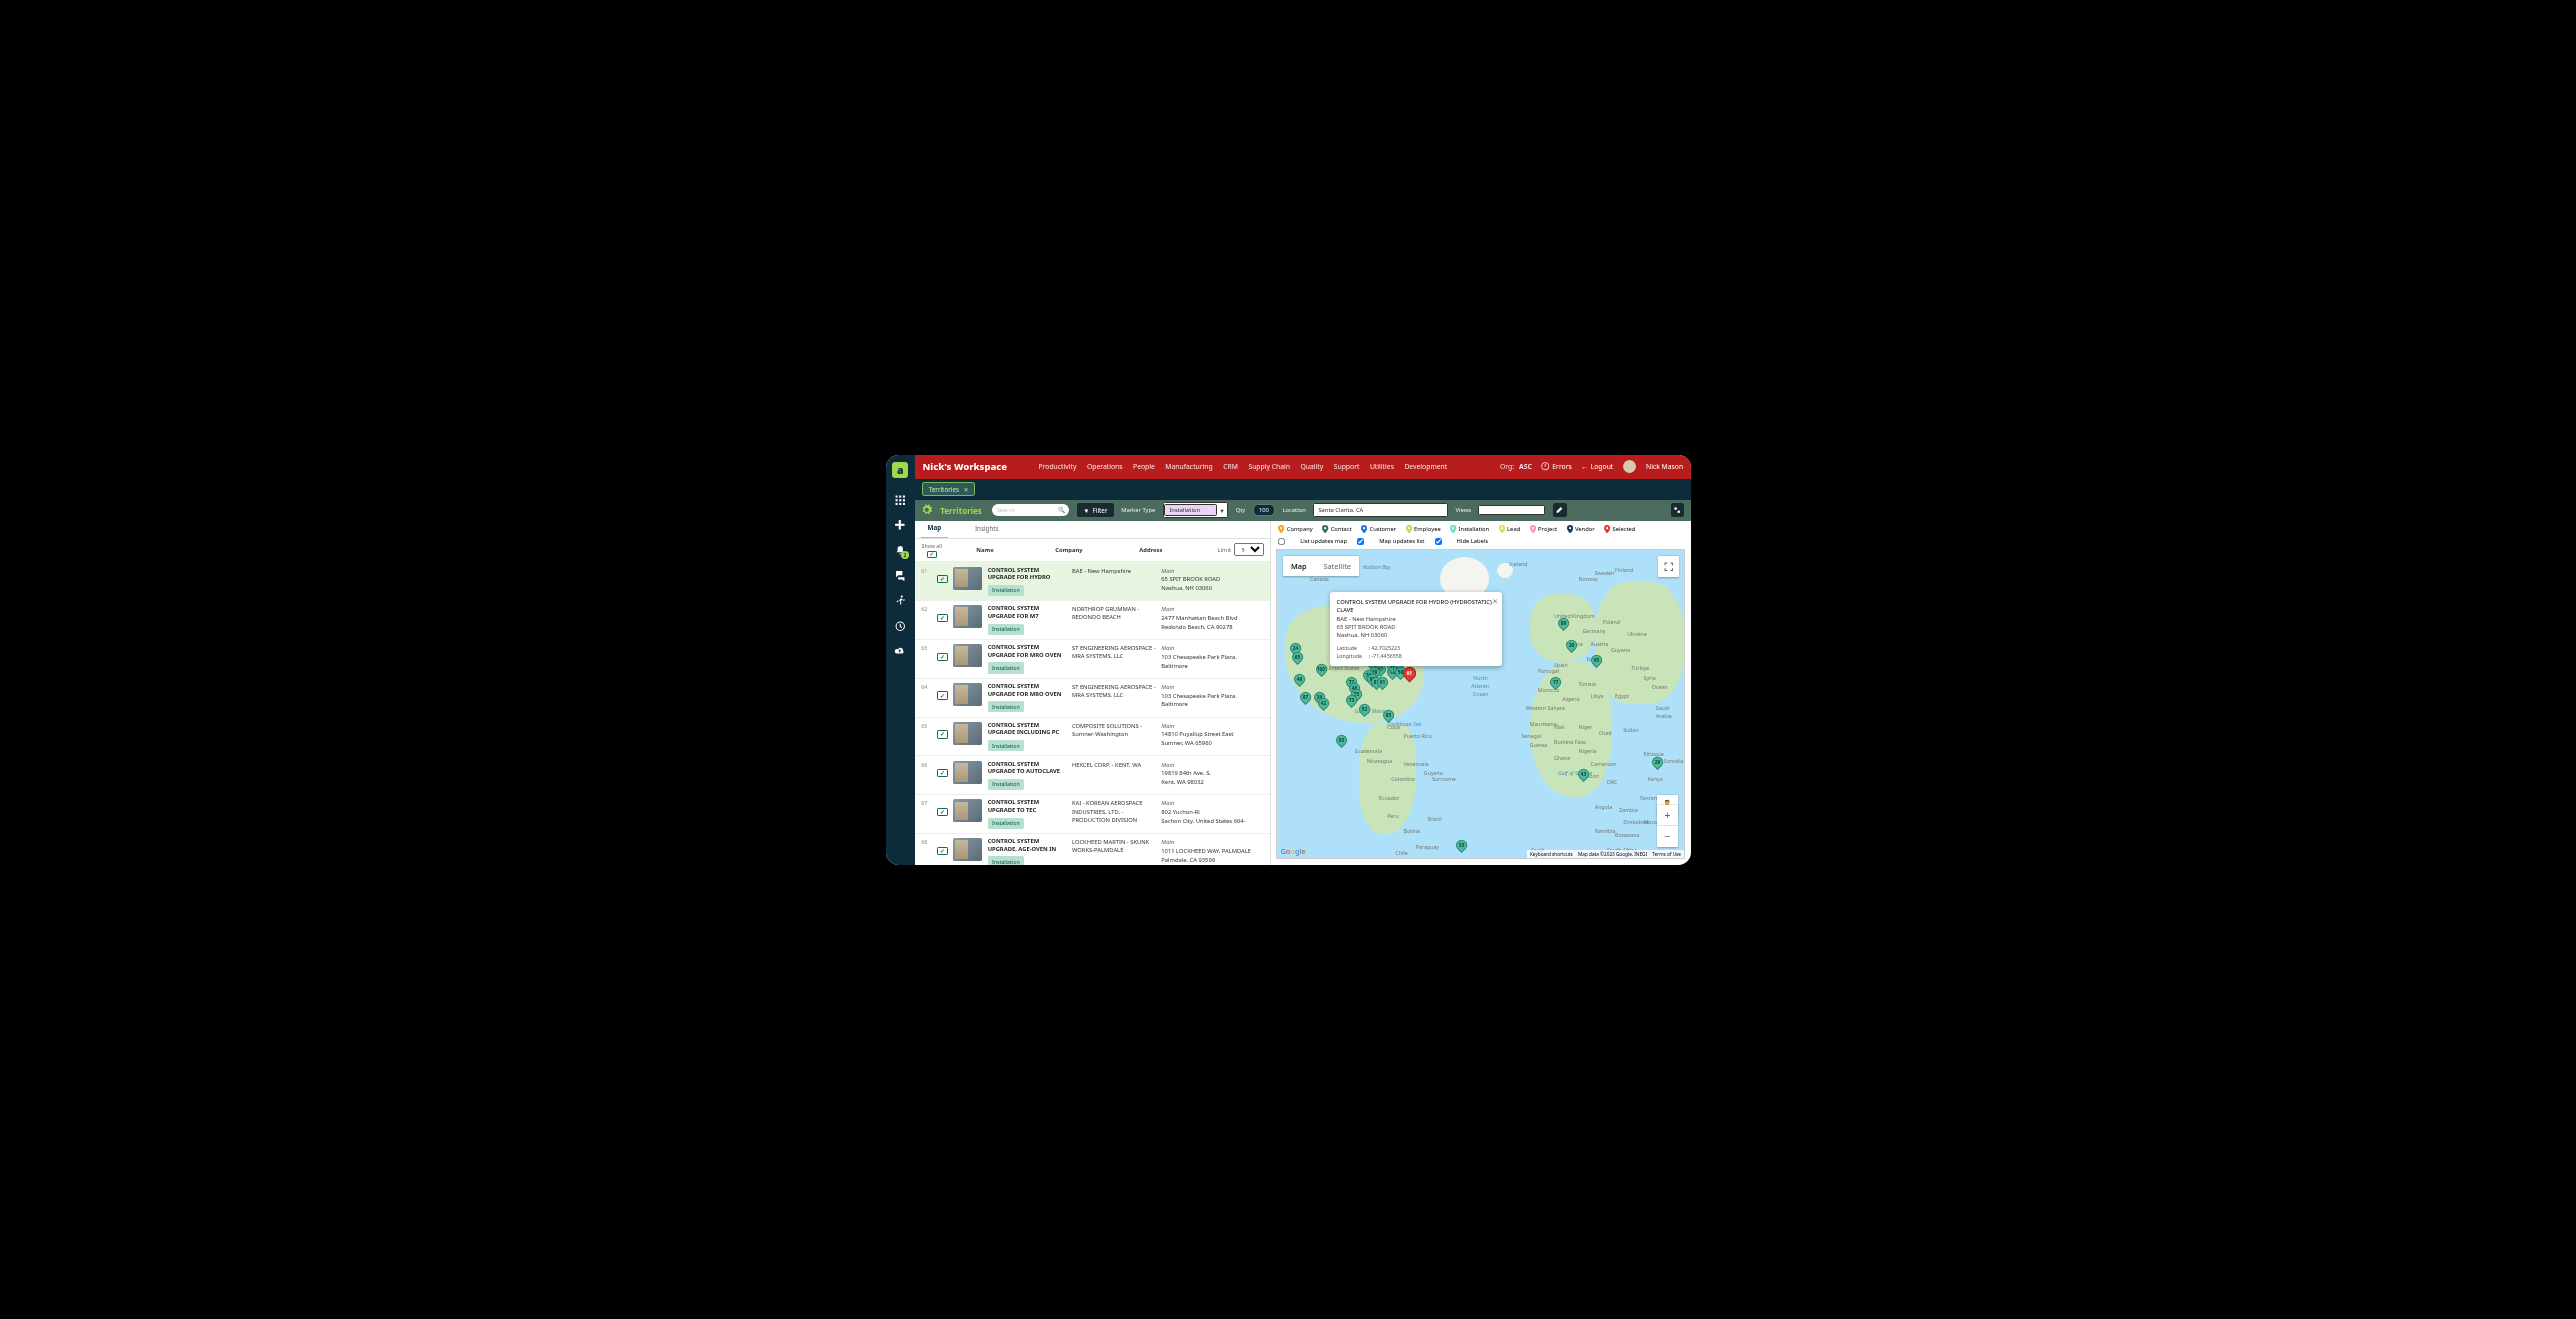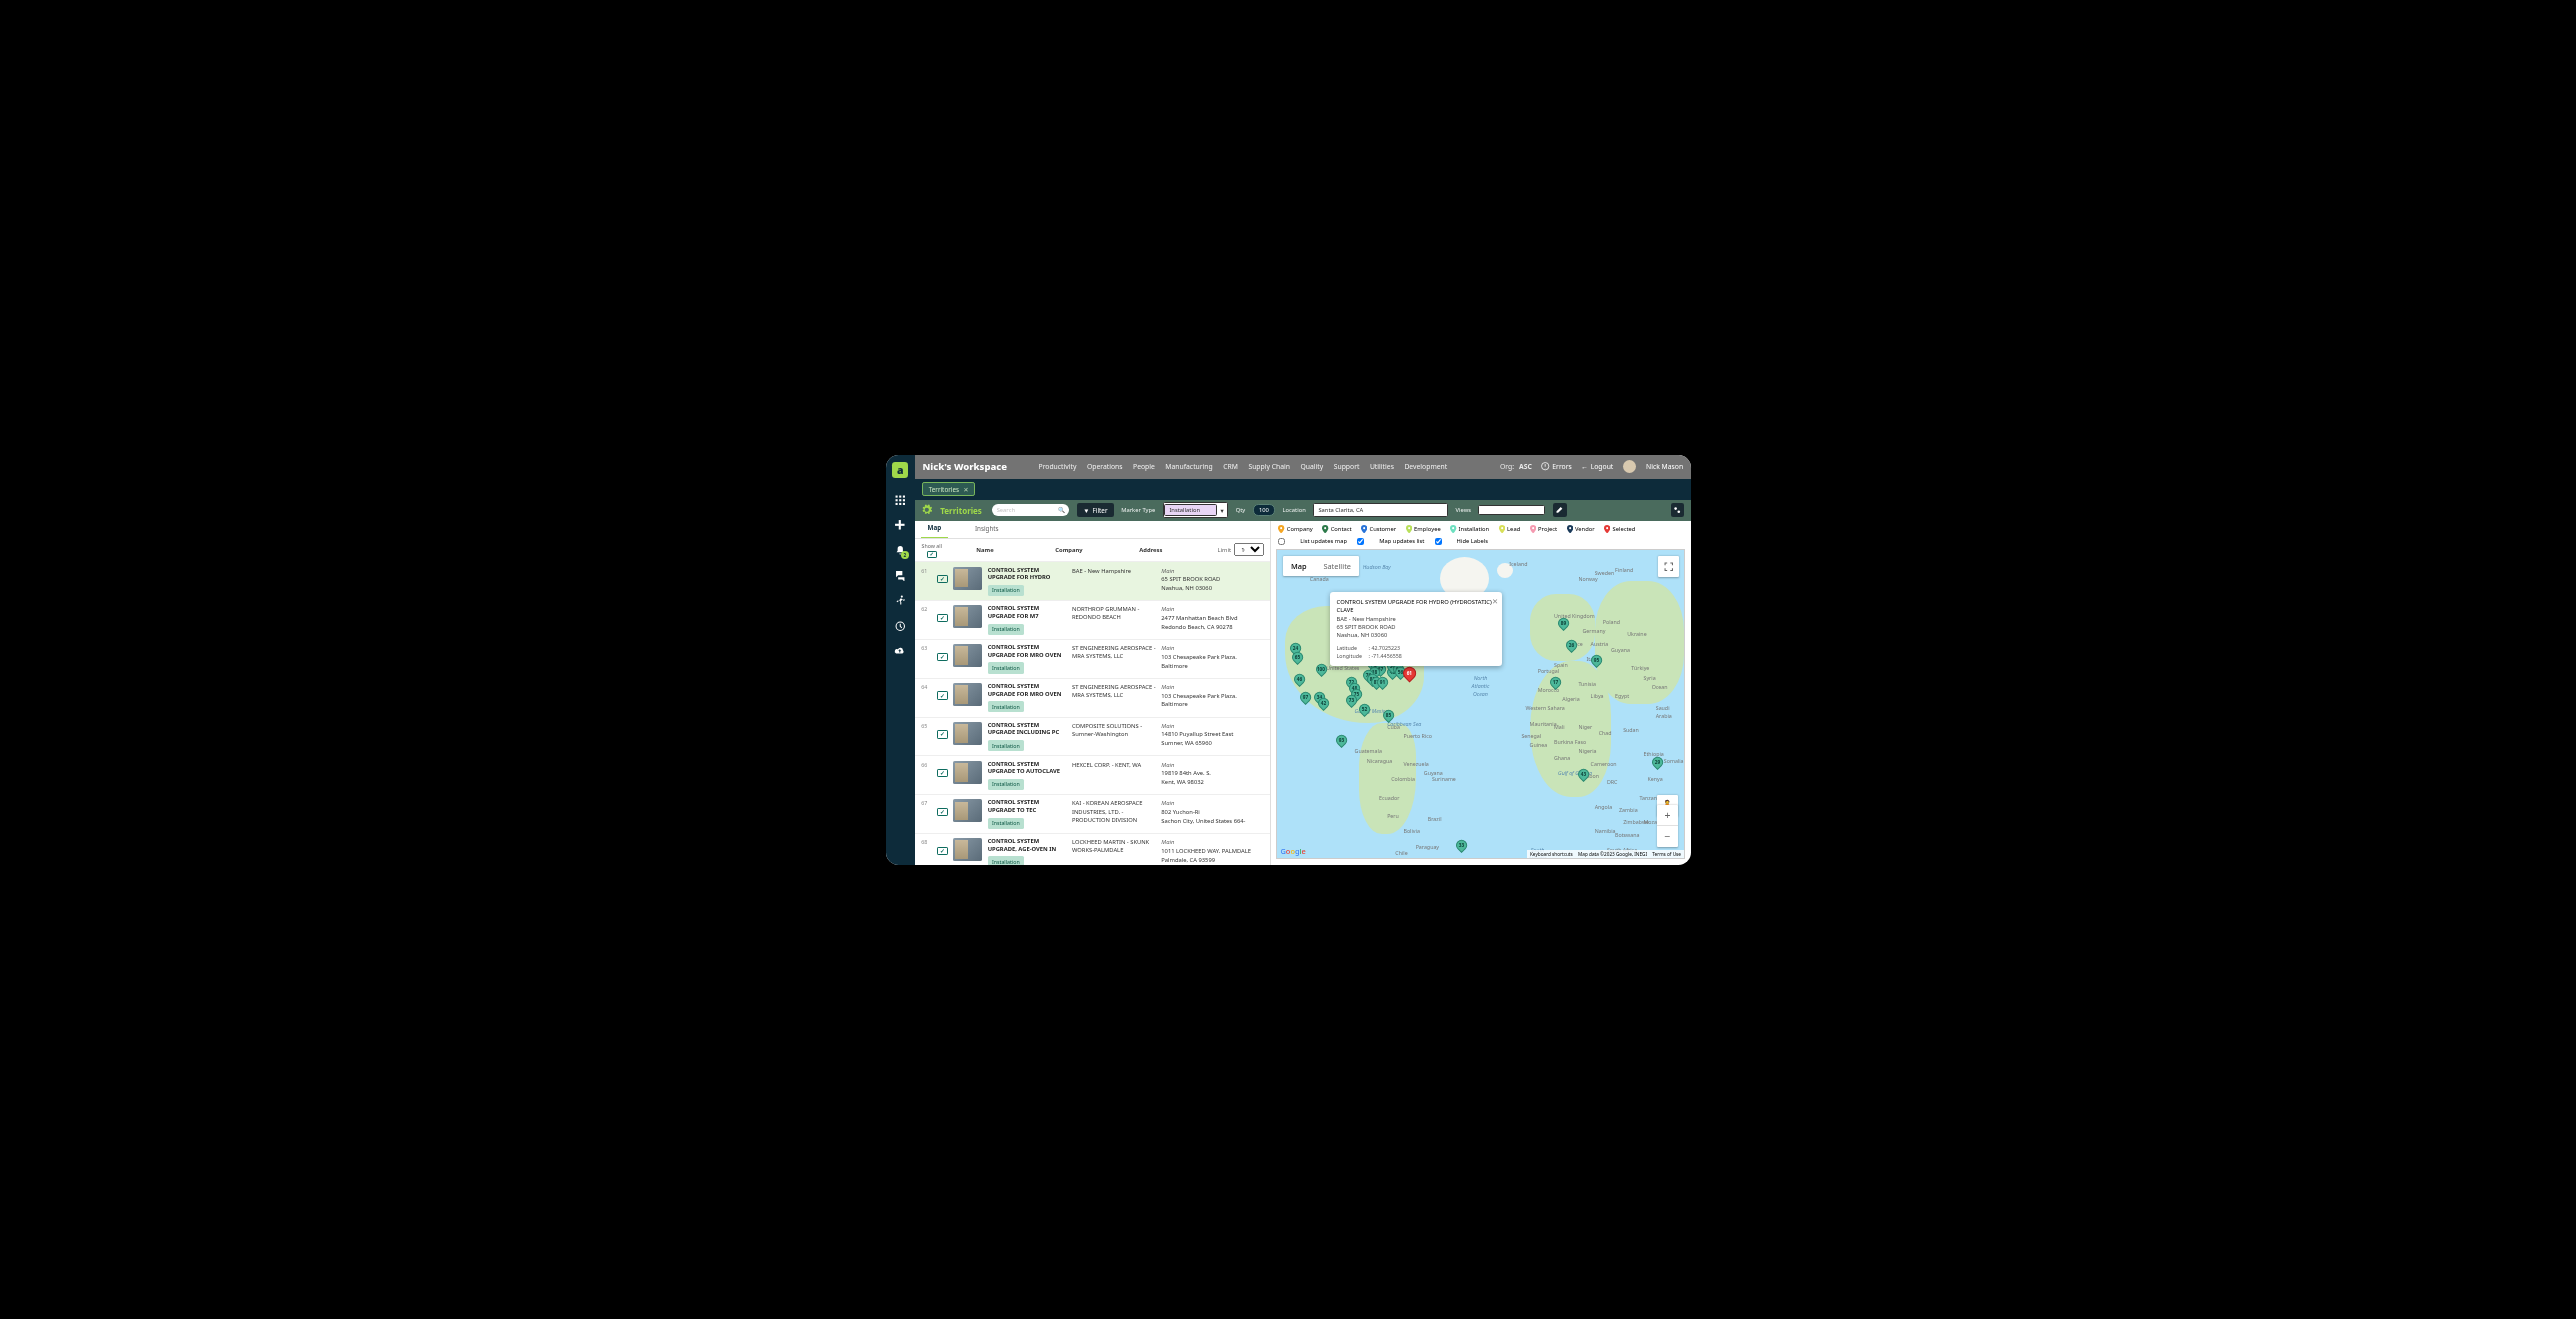--- a/index.html
+++ b/index.html
@@ -3,21 +3,21 @@
 <meta charset="utf-8">
 <style>
 *{box-sizing:border-box;margin:0;padding:0;font-family:system-ui,-apple-system,sans-serif}
 body{background:#000;display:flex;justify-content:center;align-items:center;min-height:100vh;padding:10.5px}
 .app{width:805px;height:410px;background:#fff;border-radius:12.6px;overflow:hidden;display:flex;position:relative}
 .left-rail{width:29.5px;background:#0d2b3a;display:flex;flex-direction:column;align-items:center;padding-top:7.4px;gap:12.6px}
 .logo{width:16px;height:16px;background:#9fd84a;border-radius:3.2px;display:flex;align-items:center;justify-content:center;color:#0d2b3a;font-weight:900;font-size:10.5px;margin-bottom:3.2px}
 .rail-ic{width:12.6px;height:12.6px;color:#fff;display:flex;align-items:center;justify-content:center;cursor:pointer;position:relative}
 .rail-badge{position:absolute;bottom:-2.1px;right:-2.1px;background:#9fd84a;color:#0d2b3a;font-size:4.7px;border-radius:50%;width:7.4px;height:7.4px;display:flex;align-items:center;justify-content:center;font-weight:700}
 .main{flex:1;display:flex;flex-direction:column;min-width:0}
-.topbar{height:24px;background:#737373;display:flex;align-items:center;padding:0 7.4px;gap:10.5px;color:#fff;font-size:6.8px}
+.topbar{height:24px;background:#b91c1c;display:flex;align-items:center;padding:0 7.4px;gap:10.5px;color:#fff;font-size:6.8px}
 .ws-title{font-weight:800;font-size:9.5px;margin-right:21px}
 .nav-item{cursor:pointer;opacity:.9}
 .top-right{margin-left:auto;display:flex;align-items:center;gap:9.5px;font-size:6.8px}
 .org{opacity:.85}
 .org b{margin-left:3.2px}
 .avatar{width:13.7px;height:13.7px;border-radius:50%;background:#d8c9af}
 .tabstrip{height:21px;background:#0d2b3a;display:flex;align-items:center;padding:0 7.4px}
 .tabchip{background:#2d5a52;border:0.5px solid #7ab85c;color:#cfe8c3;border-radius:2.1px;padding:1.6px 5.3px;font-size:6.3px;display:flex;align-items:center;gap:4.2px}
 .tabchip .x{cursor:pointer;opacity:.8}
 .toolbar{height:21px;background:#4a6b5d;display:flex;align-items:center;padding:0 6.3px;gap:7.4px;color:#fff;font-size:6.3px}
@@ -508,21 +508,21 @@
           <div class="mlabel" style="top:91%;left:83%">Botswana</div>
           <div class="mlabel" style="top:96%;left:81%">South Africa</div>
           <div class="mlabel" style="top:50%;left:93%">Saudi Arabia</div>
           <div class="mlabel" style="top:59%;left:60%">Senegal</div>
           <div class="mlabel" style="top:62%;left:62%">Guinea</div>
           <div class="mlabel" style="top:61%;left:68%">Burkina Faso</div>
           <div class="mlabel" style="top:66%;left:68%">Ghana</div>
           <div class="mlabel" style="top:68%;left:77%">Cameroon</div>
           <div class="mlabel" style="top:72%;left:75%">Gabon</div>
           <div class="mlabel" style="top:71%;left:69%;color:#5a8bb0;font-style:italic">Gulf of Guinea</div>
-          <div class="mlabel" style="top:40%;left:46%;color:#5a8bb0;font-style:italic;text-align:center;width:32px">North Atlantic Ocean</div>
+          <div class="mlabel" style="top:40%;left:46%;color:#5a8bb0;text-align:center;width:32px">North Atlantic Ocean</div>
           <div class="mlabel" style="top:96%;left:60%;color:#5a8bb0;font-style:italic;text-align:center;width:32px">South Atlantic Ocean</div>
 
           <div id="pins">
               <div class="mpin red" style="top: 38%; left: 31%;">
                 <span>61</span>
               </div>
               <div class="mpin" style="top: 30%; left: 3%;">
                 <span>24</span>
               </div>
               <div class="mpin" style="top: 33%; left: 3.5%;">

